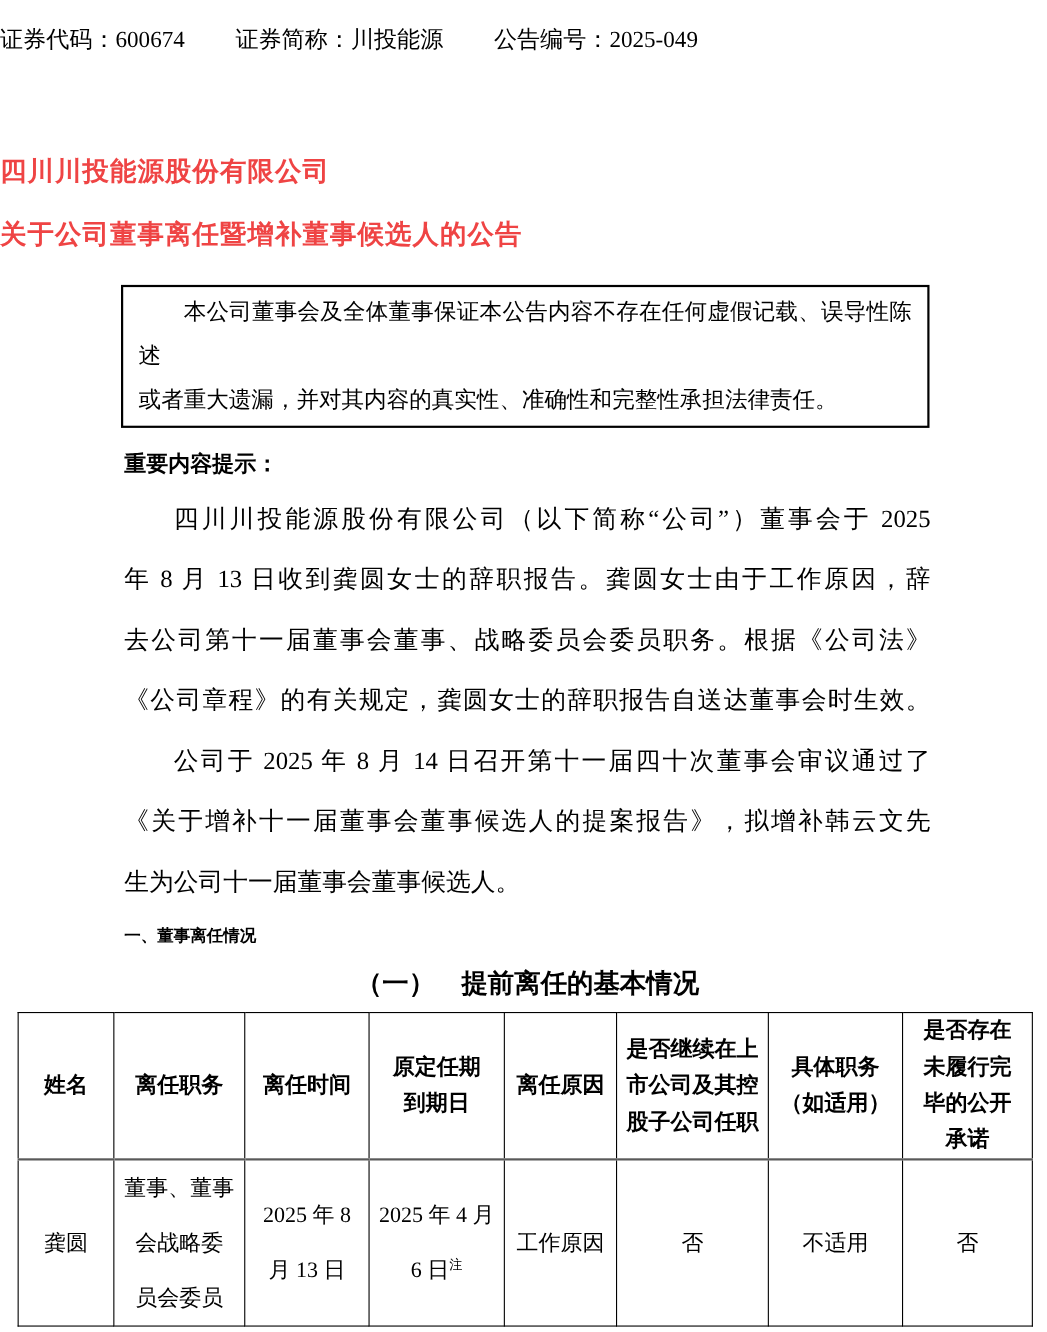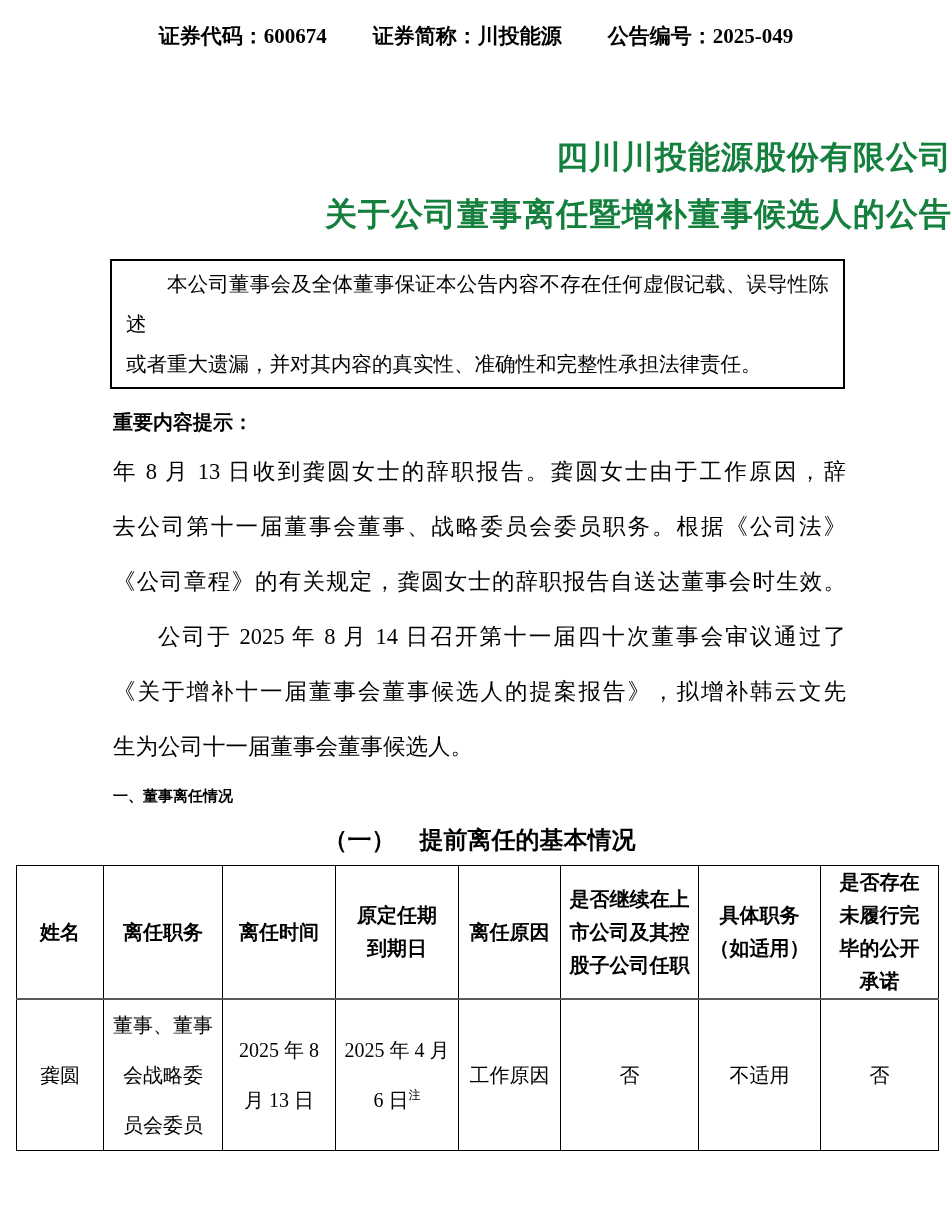--- a/index.html
+++ b/index.html
@@ -10,35 +10,34 @@
     background: #ffffff;
     color: #000000;
     font-family: "Liberation Serif", "DejaVu Serif", serif;
     box-sizing: border-box;
     padding-top: 24px;
     overflow: hidden;
   }
   
   .meta-line {
     display: flex;
-    justify-content: center;
+    justify-content: flex-start;
     gap: 46px;
     font-size: 21px;
     line-height: 24px;
     white-space: nowrap;
-    font-weight: bold;
   }
   
   .title-company, .title-subject {
-    text-align: right;
+    text-align: left;
     font-family: "Liberation Sans", "DejaVu Sans", sans-serif;
     font-weight: bold;
-    font-size: 32px;
+    font-size: 24px;
     line-height: 38px;
-    color: #15803d;
+    color: #ef4444;
     letter-spacing: 1px;
   }
   .title-company { margin-top: 90px; }
   .title-subject { margin-top: 19px; }
   
   .declaration-box {
     box-sizing: border-box;
     margin: 26px 0 0 110px;
     width: 735px;
     border: 2px solid #000000;
@@ -124,20 +123,21 @@
   <div class="title-subject">关于公司董事离任暨增补董事候选人的公告</div>
 
   <div class="declaration-box">
     <div class="decl-line-1">本公司董事会及全体董事保证本公告内容不存在任何虚假记载、误导性陈述</div>
     <div class="decl-line-2">或者重大遗漏，并对其内容的真实性、准确性和完整性承担法律责任。</div>
   </div>
 
   <div class="hint">重要内容提示：</div>
 
   <div class="content">
+    <div class="line first">四川川投能源股份有限公司（以下简称“公司”）董事会于 2025</div>
     <div class="line">年 8 月 13 日收到龚圆女士的辞职报告。龚圆女士由于工作原因，辞</div>
     <div class="line">去公司第十一届董事会董事、战略委员会委员职务。根据《公司法》</div>
     <div class="line">《公司章程》的有关规定，龚圆女士的辞职报告自送达董事会时生效。</div>
     <div class="line first">公司于 2025 年 8 月 14 日召开第十一届四十次董事会审议通过了</div>
     <div class="line">《关于增补十一届董事会董事候选人的提案报告》，拟增补韩云文先</div>
     <div class="line short-last">生为公司十一届董事会董事候选人。</div>
   </div>
 
   <div class="section-1">一、董事离任情况</div>
   <div class="section-2">（一）　提前离任的基本情况</div>

